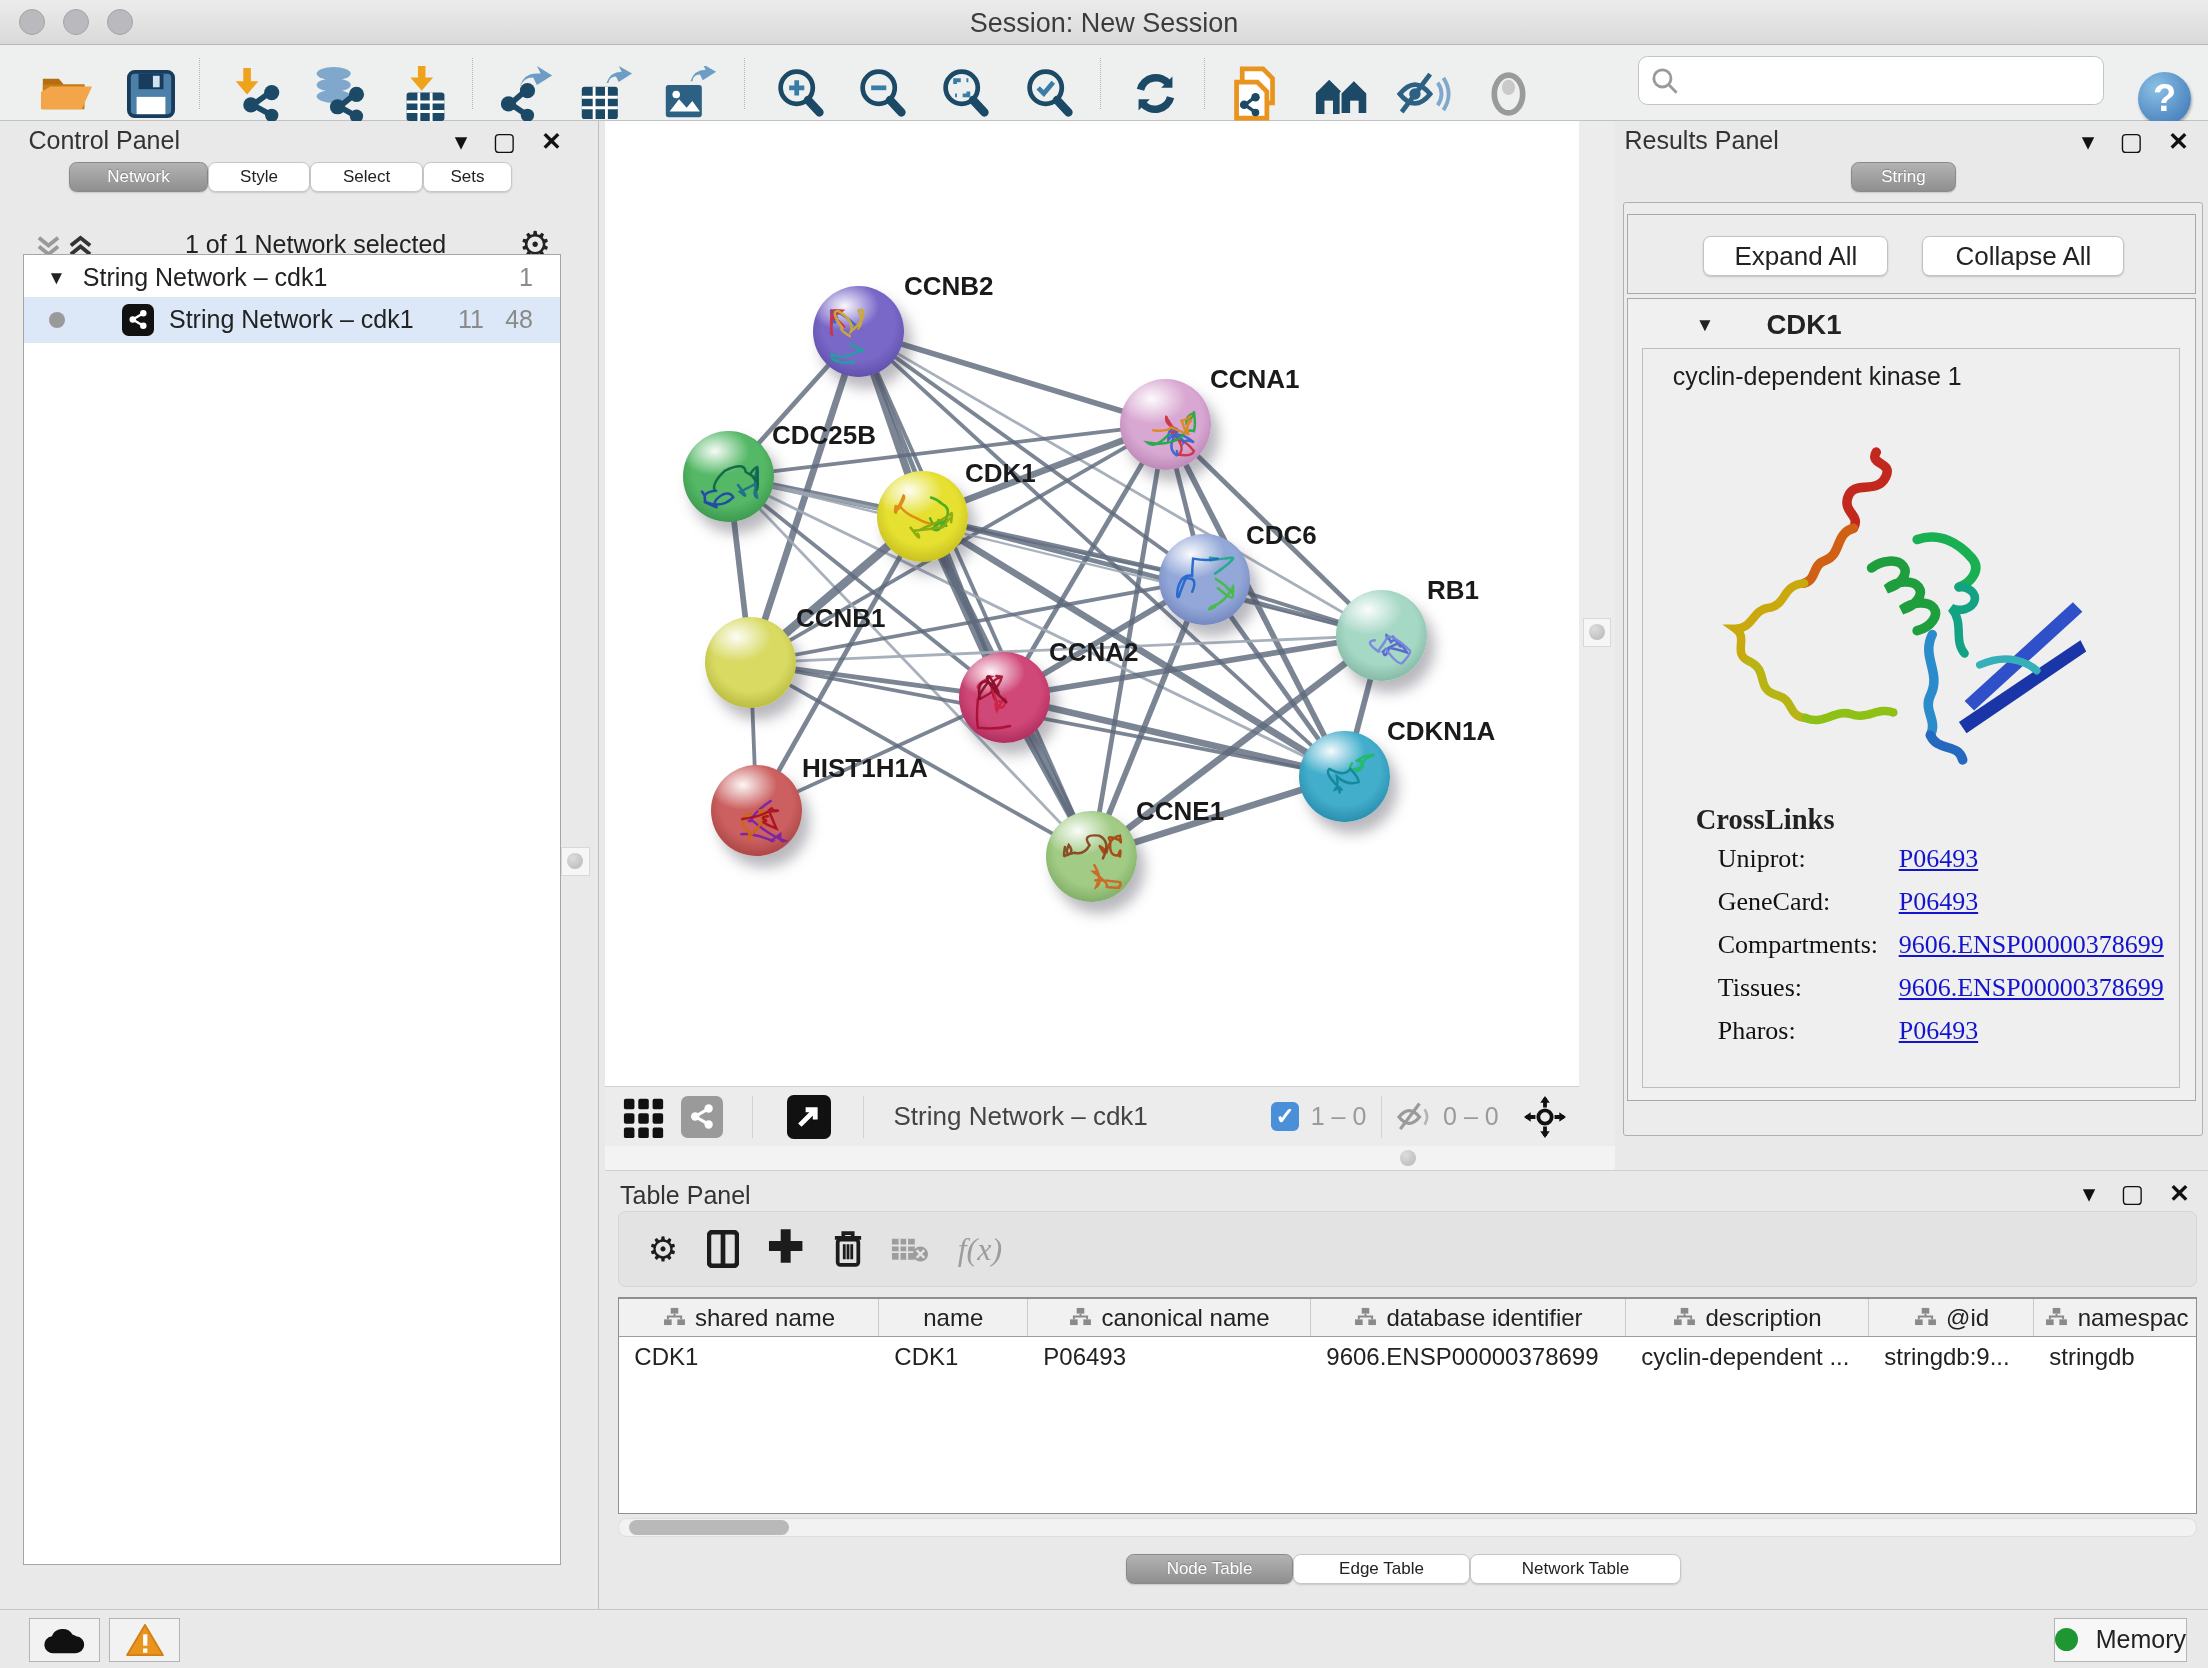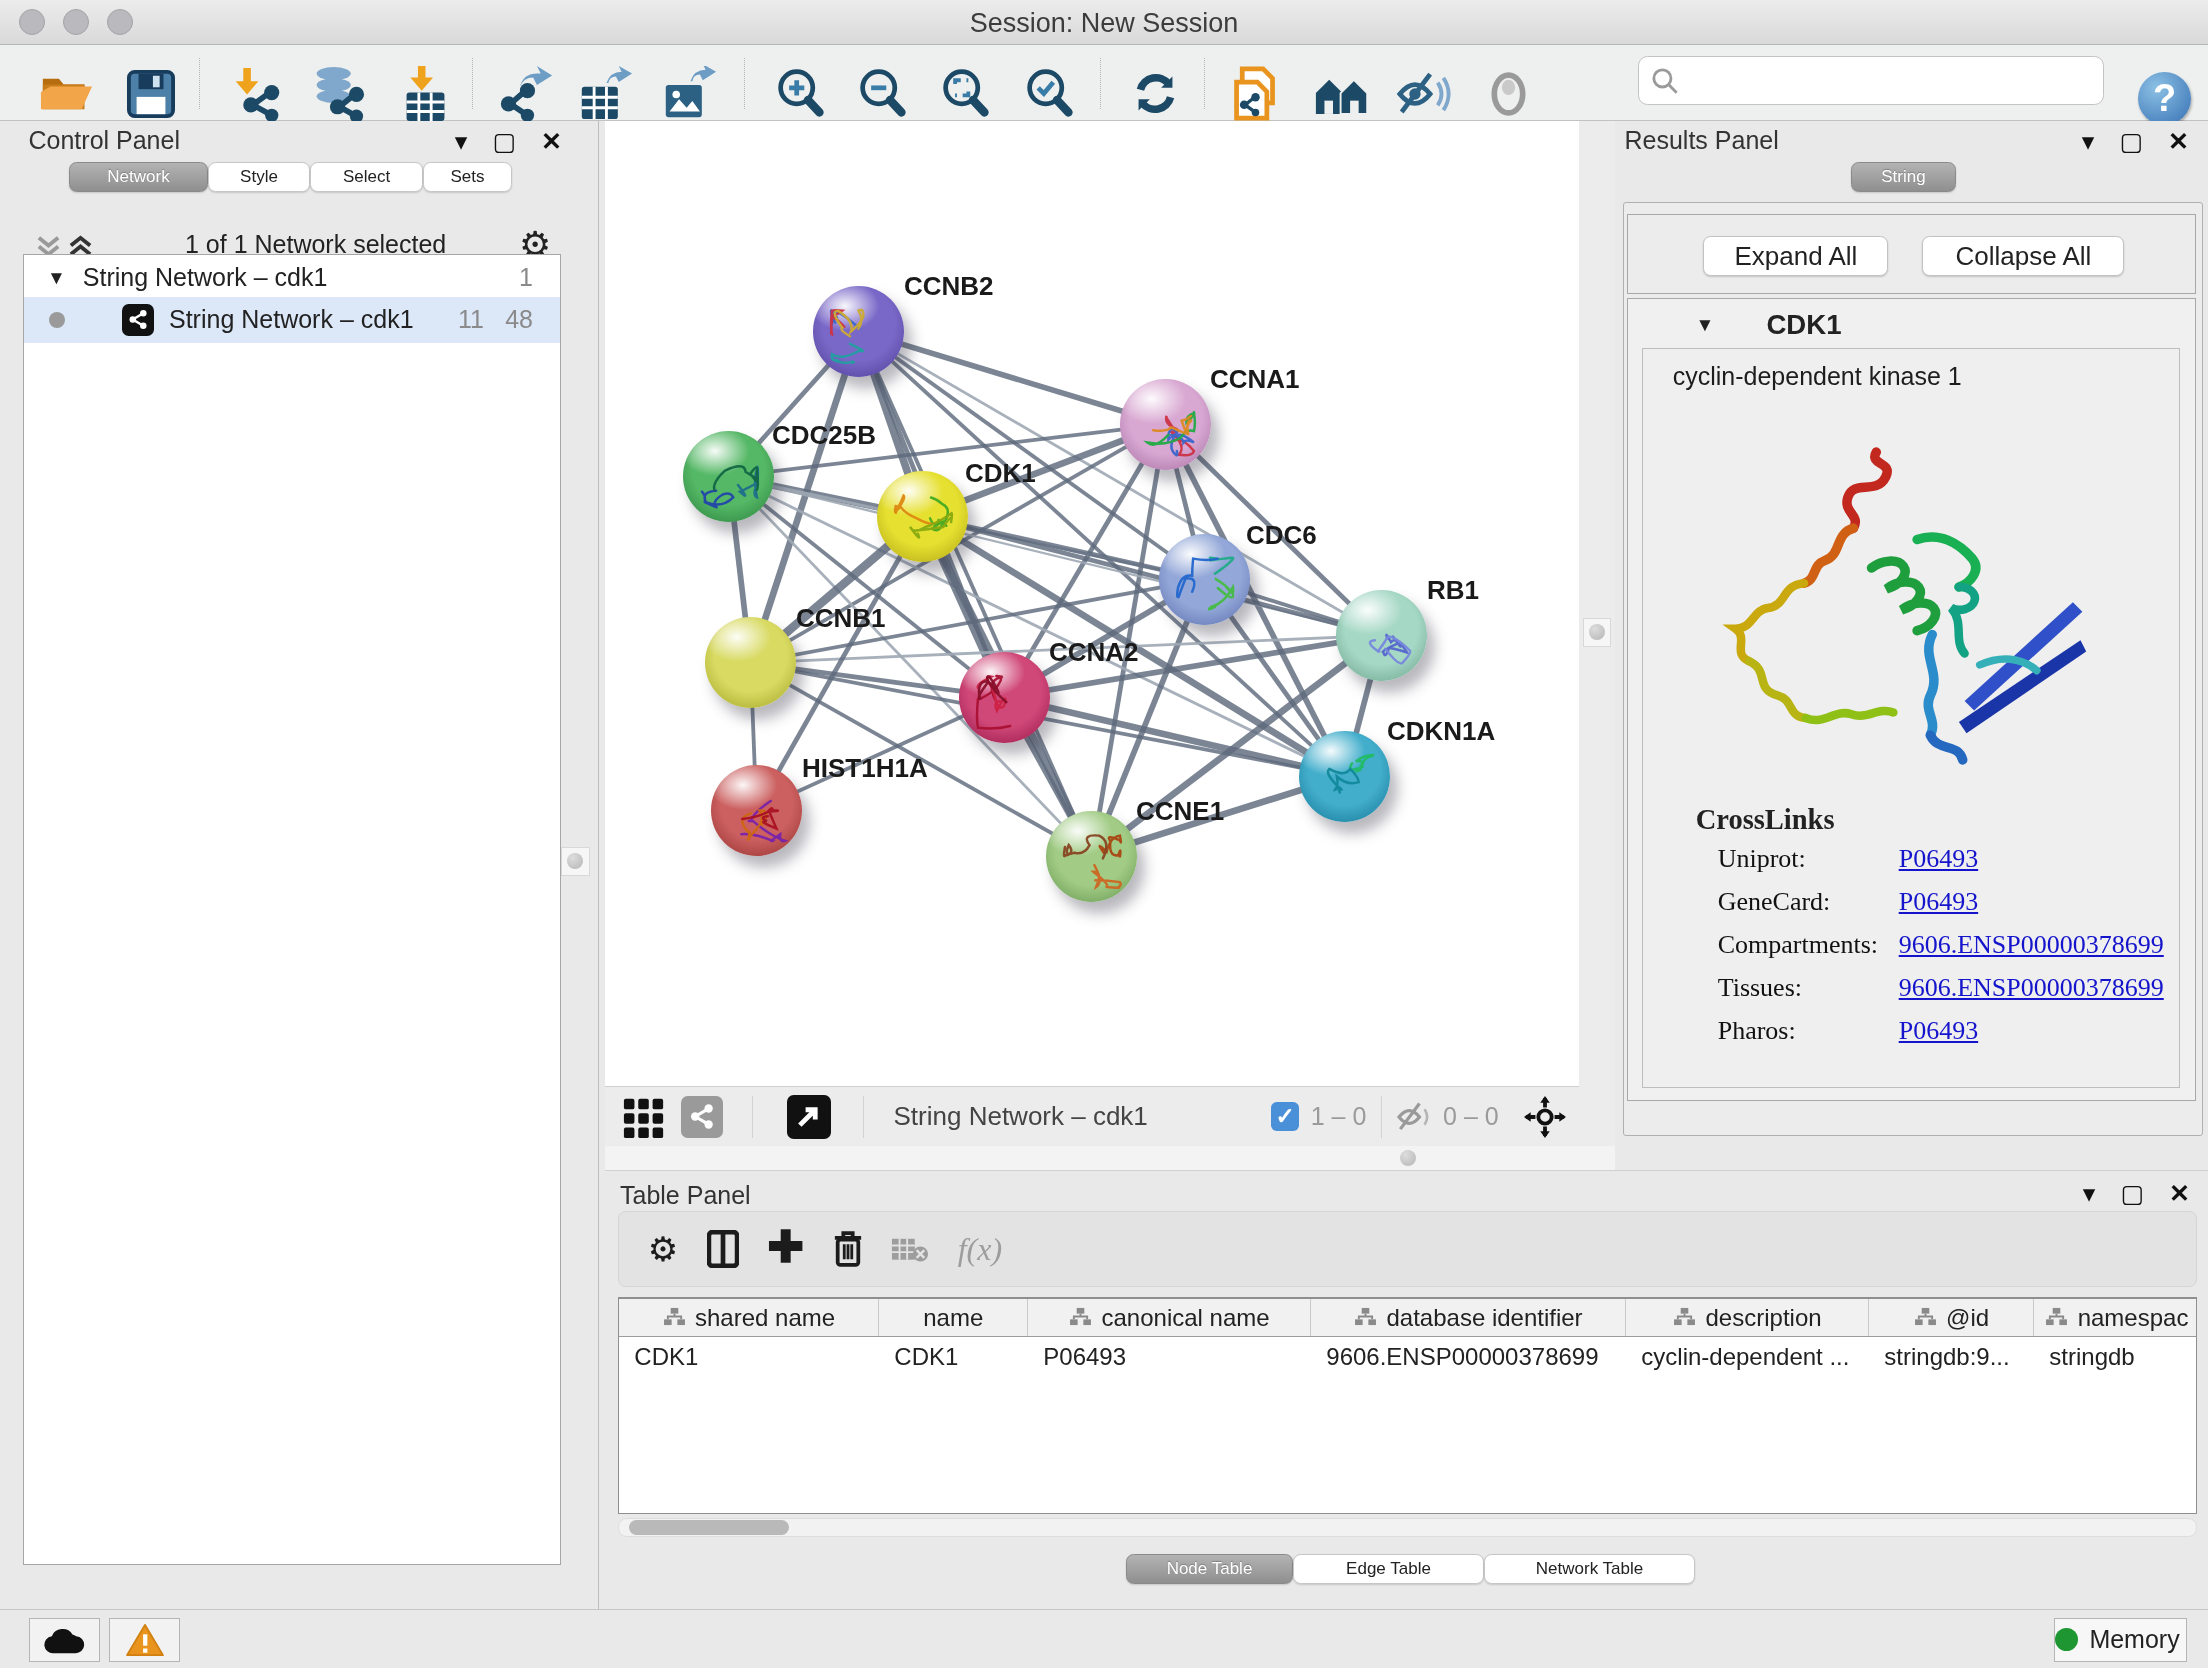--- a/index.html
+++ b/index.html
@@ -117,21 +117,21 @@
     border:1px solid #ddd; border-radius:8.6px; }
   .hthumb { position:absolute; left:9.5px; top:1px; width:160px; height:15px; background:#b9b9b9; border-radius:7.6px; }
   .tp-tabs { position:absolute; left:521px; top:383px; }
 
   
   .statusbar { position:absolute; left:0; top:1609px; width:2208px; height:59px;
     background:#e9e9e9; border-top:1.9px solid #c6c6c6; }
   .sb-btn { position:absolute; top:7.6px; width:71px; height:44px; background:#f2f2f2;
     border:1.9px solid #b5b5b5; display:flex; align-items:center; justify-content:center; }
   .memory-btn { position:absolute; left:2054px; top:7.6px; width:133px; height:44px; background:#f7f7f7;
-    border:1.9px solid #b5b5b5; display:flex; align-items:center; justify-content:flex-start; gap:11.4px; font-size:25px; }
+    border:1.9px solid #b5b5b5; display:flex; align-items:center; justify-content:space-between; gap:11.4px; font-size:25px; }
   .memdot { width:23px; height:23px; border-radius:50%; background:#1e9632; }
 </style>
 </head>
 <body>
 
 <div class="app">
 
   <div class="titlebar">
     <div class="tl-btn" style="left:19px"></div>
     <div class="tl-btn" style="left:63px"></div>
@@ -717,21 +717,21 @@
           <div class="gt-c" style="width: 315px; flex: 0 0 315px;">9606.ENSP00000378699</div>
           <div class="gt-c" style="width: 243px; flex: 0 0 243px;">cyclin-dependent ...</div>
           <div class="gt-c" style="width: 165px; flex: 0 0 165px;">stringdb:9...</div>
           <div class="gt-c" style="width: 166px; flex: 0 0 166px;">stringdb</div>
         </div>
       </div>
     <div class="hscroll">
         <div class="hthumb"></div>
       </div>
     <div class="tp-tabs">
-      <span class="tab sel" style="width:167px">Node Table</span><span class="tab" style="width:191px">Edge Table</span><span class="tab" style="width:211px">Network Table</span>
+      <span class="tab sel" style="width:167px">Node Table</span><span class="tab" style="width:177px">Edge Table</span><span class="tab" style="width:211px">Network Table</span>
     </div>
   </div>
 
   <div class="statusbar">
     <div class="sb-btn" style="left:28.5px">
       <svg width="42" height="30" viewBox="0 0 44 32">
         <path d="M11,30 a9,9 0 0 1 -2,-18 a12,11 0 0 1 22,-2 a8,8 0 0 1 4,2 a8,8 0 0 1 -1,18 z" fill="#111"></path>
       </svg>
     </div>
     <div class="sb-btn" style="left:109px">

